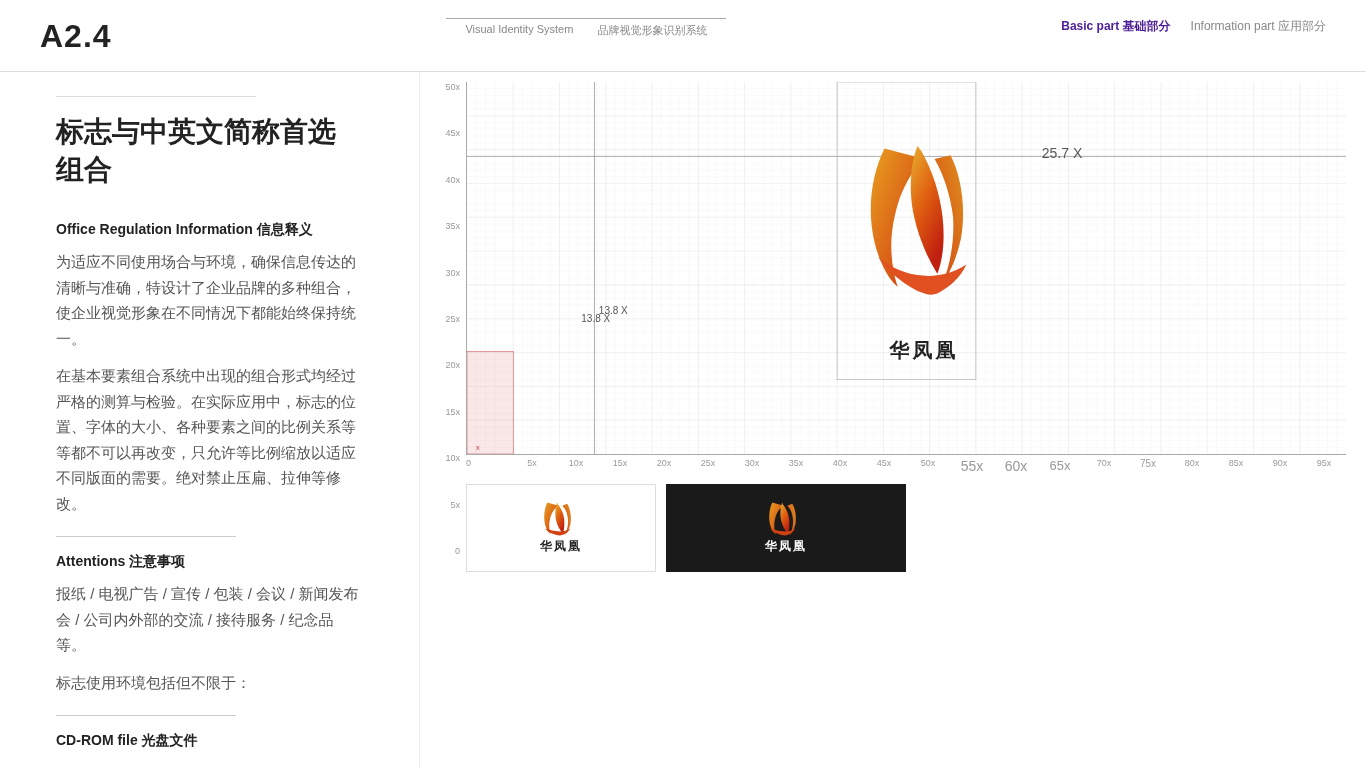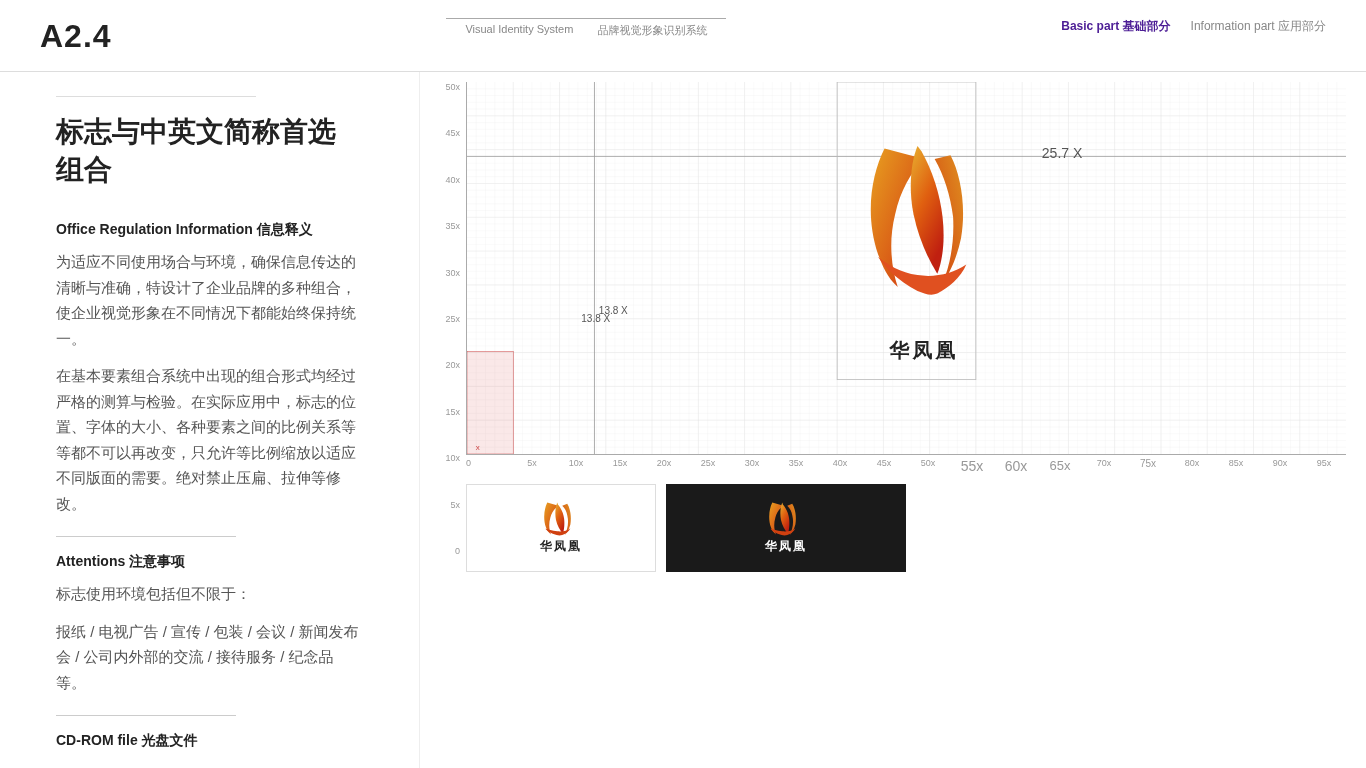--- a/index.html
+++ b/index.html
@@ -152,22 +152,22 @@
     </div>
     <div class="section-body">为适应不同使用场合与环境，确保信息传达的清晰与准确，特设计了企业品牌的多种组合，使企业视觉形象在不同情况下都能始终保持统一。</div>
     <div class="section-body">在基本要素组合系统中出现的组合形式均经过严格的测算与检验。在实际应用中，标志的位置、字体的大小、各种要素之间的比例关系等等都不可以再改变，只允许等比例缩放以适应不同版面的需要。绝对禁止压扁、拉伸等修改。</div>
 
     <div class="section-divider2"></div>
 
     <div class="section-title">
       <span>Attentions</span>
       <span>注意事项</span>
     </div>
+    <div class="section-body">报纸 / 电视广告 / 宣传 / 包装 / 会议 / 新闻发布会 / 公司内外部的交流 / 接待服务 / 纪念品等。</div>
     <div class="section-body">标志使用环境包括但不限于：</div>
-    <div class="section-body">报纸 / 电视广告 / 宣传 / 包装 / 会议 / 新闻发布会 / 公司内外部的交流 / 接待服务 / 纪念品等。</div>
 
     <div class="section-divider2"></div>
 
     <div class="section-title">
       <span>CD-ROM file</span>
       <span>光盘文件</span>
     </div>
   </div>
 
   <div class="right-panel">

